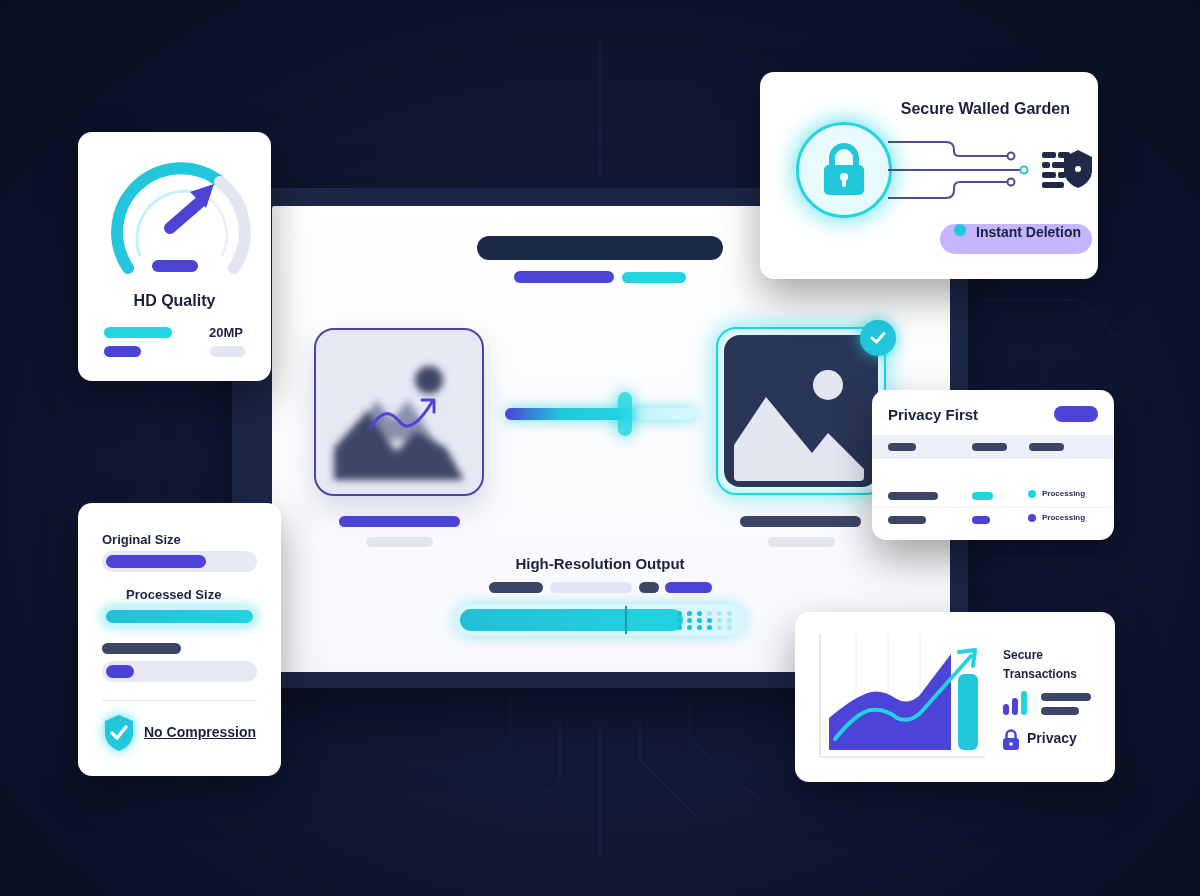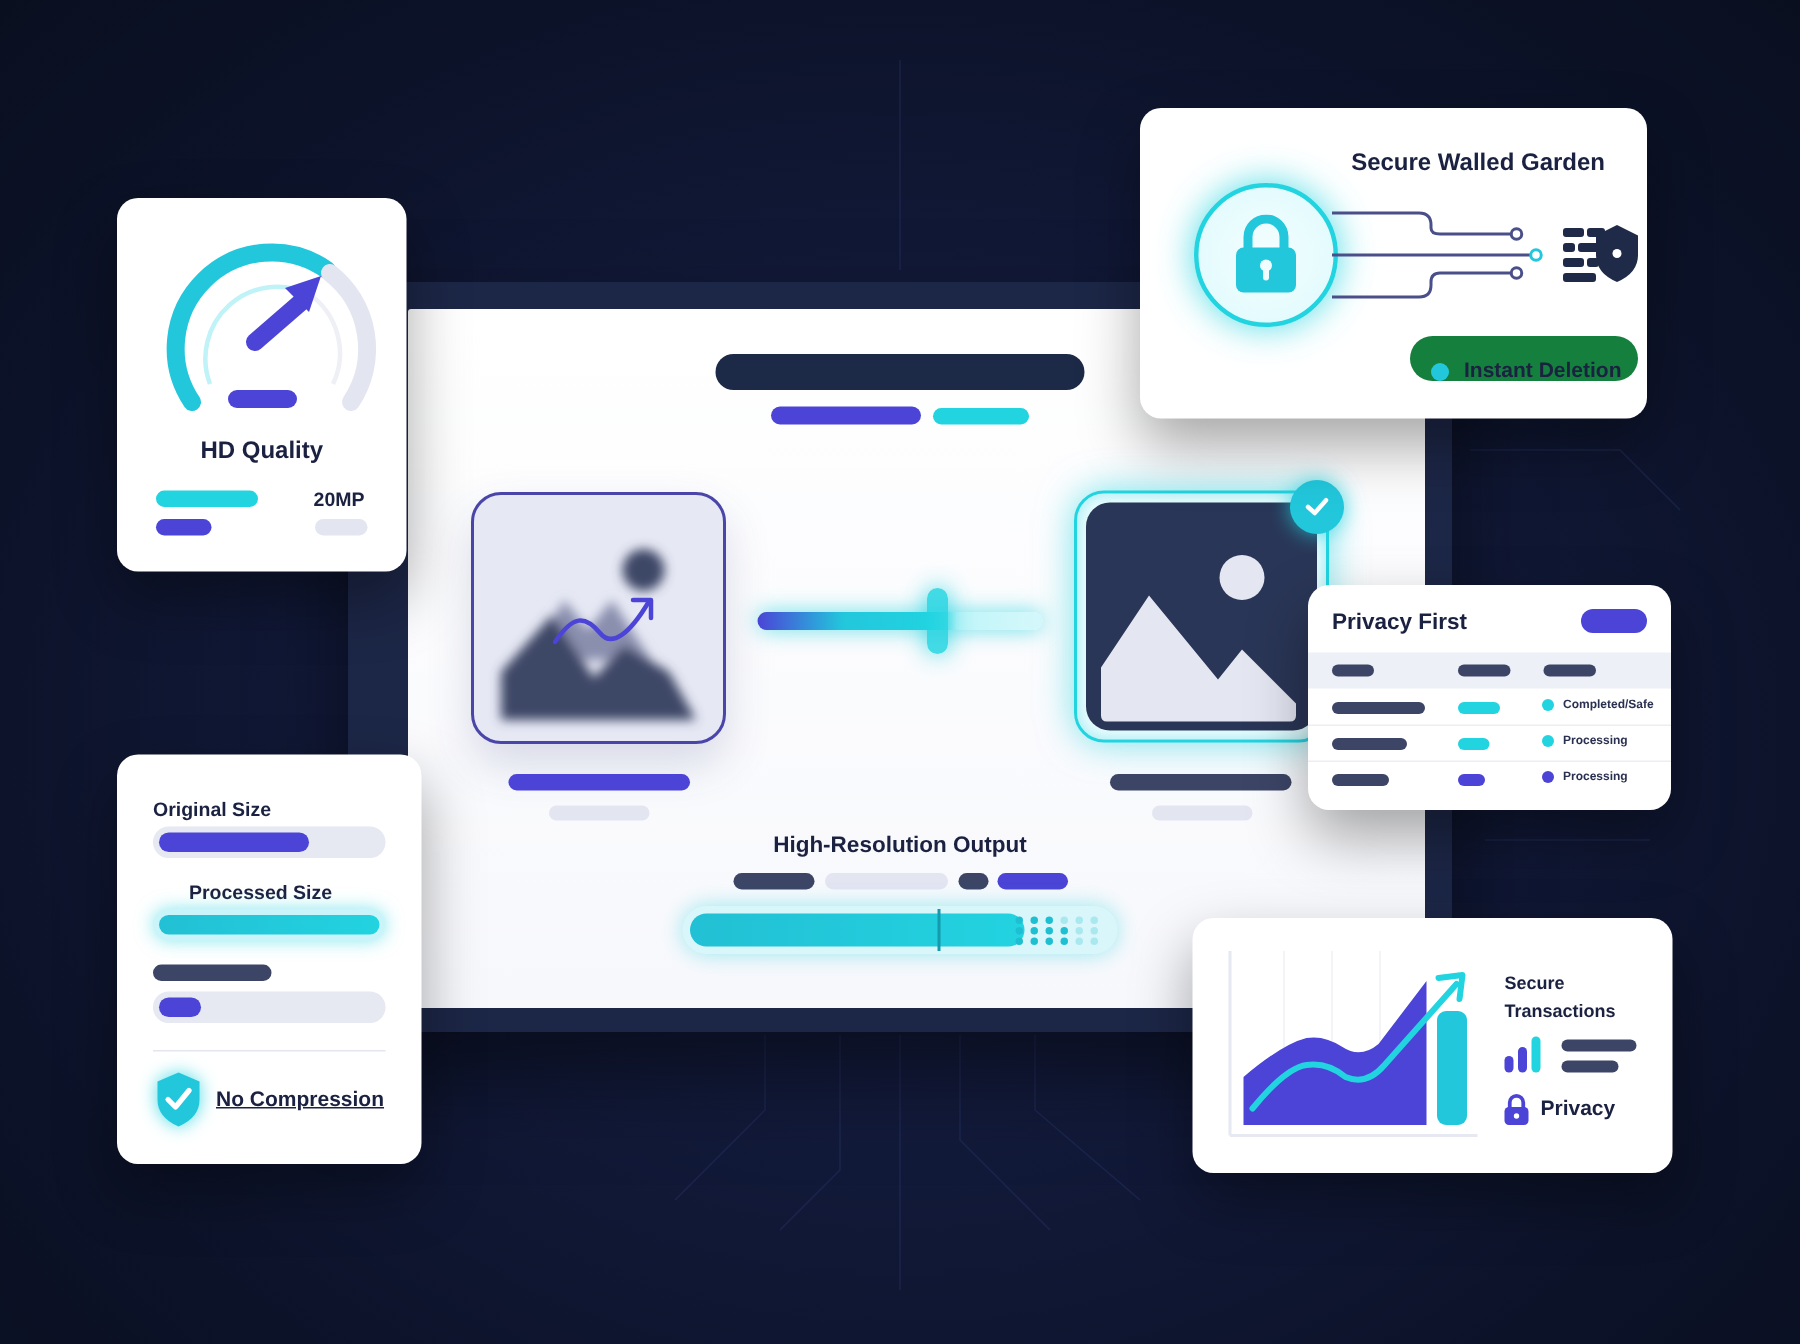--- a/index.html
+++ b/index.html
@@ -100,21 +100,21 @@
   .wg-title { position: absolute; right: 28px; top: 28px; font-size: 16px; }
   .wg-lock-circle {
     position: absolute; left: 36px; top: 50px; width: 96px; height: 96px; border-radius: 50%;
     background: radial-gradient(circle, #f4feff 0%, #e4fbfd 70%);
     border: 3px solid #22d3e0;
     box-shadow: 0 0 24px rgba(34,211,224,0.8);
     display: flex; align-items: center; justify-content: center;
   }
   .deletion-pill {
     position: absolute; left: 180px; top: 152px; width: 152px; height: 30px;
-    border-radius: 999px; background: #15803d; display: flex; align-items: flex-end; padding-left: 14px; gap: 10px;
+    border-radius: 999px; background: #c4b5fd; display: flex; align-items: flex-start; padding-left: 14px; gap: 10px;
   }
   .deletion-dot { width: 12px; height: 12px; border-radius: 50%; background: #22c7dc; }
   .deletion-label { font-size: 14px; font-weight: bold; color: #1b2140; }
 
   
   .pf-card { left: 872px; top: 390px; width: 242px; height: 150px; overflow: hidden; }
   .pf-title { position: absolute; left: 16px; top: 16px; font-size: 15px; }
   .pf-badge { position: absolute; right: 16px; top: 16px; width: 44px; height: 16px; border-radius: 999px; background: #4b44d6; }
   .pf-header-row { position: absolute; left: 0; top: 45px; width: 100%; height: 24px; background: #eef0f7; }
   .pf-row { position: absolute; left: 0; width: 100%; height: 24px; border-bottom: 1px solid #eceef5; }
@@ -279,28 +279,20 @@
 </div>
 
 <div class="card pf-card">
   <div class="card-title pf-title">Privacy First</div>
   <div class="pf-badge"></div>
   <div class="pf-header-row">
     <div class="pill c-slate" style="left:16px;top:8px;width:28px;height:8px;"></div>
     <div class="pill c-slate" style="left:100px;top:8px;width:35px;height:8px;"></div>
     <div class="pill c-slate" style="left:157px;top:8px;width:35px;height:8px;"></div>
   </div>
-  <div class="pf-row" style="top:70px;">
-    <div class="pill c-slate" style="left:16px;top:8px;width:62px;height:8px;"></div>
-    <div class="pill" style="left:100px;top:8px;width:28px;height:8px;background:#22d3e0;"></div>
-    <div class="pf-status">
-      <span class="pf-status-dot" style="background:#22d3e0;"></span>
-      <span class="pf-status-label">Completed/Safe</span>
-    </div>
-  </div>
   <div class="pf-row" style="top:94px;">
     <div class="pill c-slate" style="left:16px;top:8px;width:50px;height:8px;"></div>
     <div class="pill" style="left:100px;top:8px;width:21px;height:8px;background:#22d3e0;"></div>
     <div class="pf-status">
       <span class="pf-status-dot" style="background:#22d3e0;"></span>
       <span class="pf-status-label">Processing</span>
     </div>
   </div>
   <div class="pf-row" style="top:118px;border-bottom:none;">
     <div class="pill c-slate" style="left:16px;top:8px;width:38px;height:8px;"></div>

